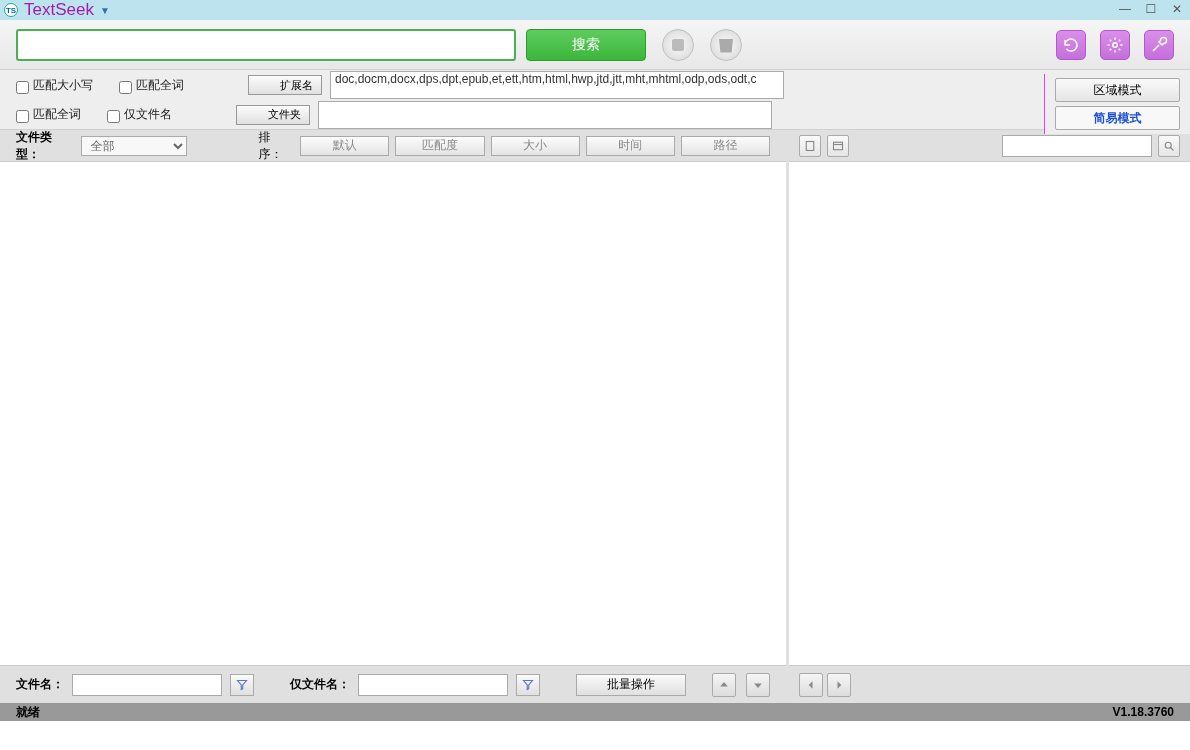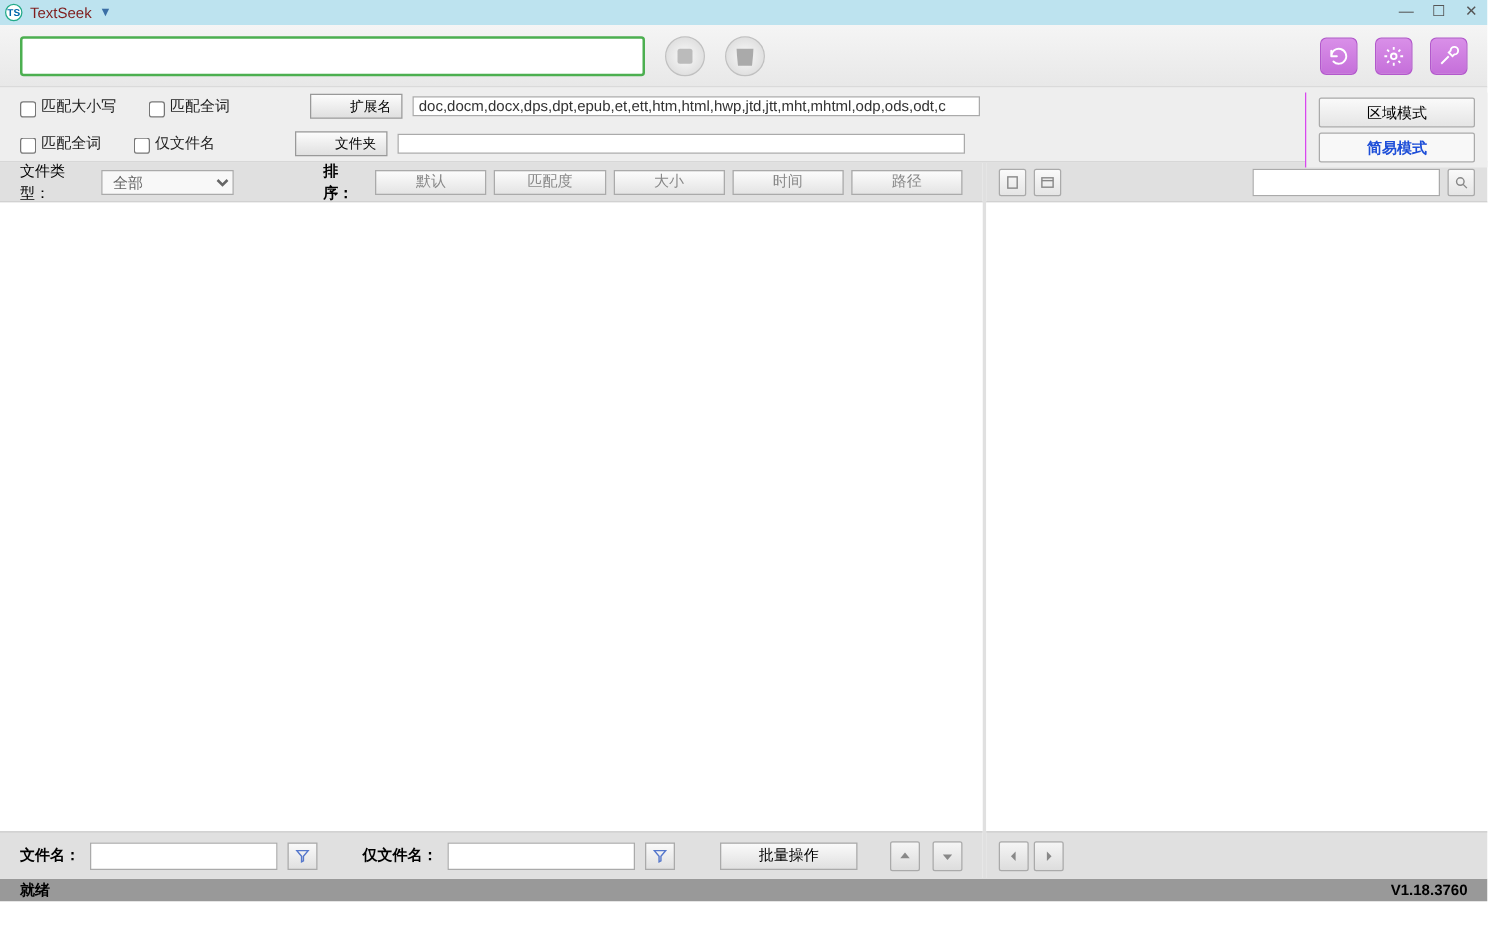--- a/index.html
+++ b/index.html
@@ -1,50 +1,50 @@
 <!DOCTYPE html>
 <html><head>
 <meta charset="utf-8">
 <style>
 * { box-sizing: border-box; margin: 0; padding: 0; }
 body { font-family: "Microsoft YaHei", Arial, sans-serif; font-size: 12px; background: #fff; overflow: hidden; width: 1190px; height: 750px; }
 
 .titlebar { height: 20px; background: #bde3ef; display: flex; align-items: center; padding: 0 4px; position: relative; }
 .titlebar .app-icon { width: 14px; height: 14px; border-radius: 50%; background: #fff; border: 1px solid #2a8; display: flex; align-items: center; justify-content: center; font-size: 8px; font-weight: bold; color: #06a; margin-right: 6px;}
-.titlebar .title { font-size: 12px; color: #7f1d1d; }
+.titlebar .title { font-size: 17px; color: #a21caf; }
 .titlebar .dd { margin-left: 6px; color: #3a6ea5; font-size: 10px;}
 .titlebar .wincontrols { position: absolute; right: 6px; top: 2px; display: flex; gap: 12px; color: #555;}
 .titlebar .wincontrols div { width: 14px; height: 14px; display:flex;align-items:center;justify-content:center; cursor:pointer;}
 
 .topbar { height: 50px; background: linear-gradient(#f5f5f5,#e8e8e8); border-bottom: 1px solid #d0d0d0; display: flex; align-items: center; padding: 0 16px; gap: 10px; }
 .search-input { width: 500px; height: 32px; border: 2px solid #4caf50; border-radius: 3px; padding: 0 8px; font-size: 13px; outline: none; }
 .search-btn { width: 120px; height: 32px; background: linear-gradient(#5ecb5e,#3bb73b); border: 1px solid #2d9b2d; border-radius: 4px; color: #fff; font-size: 14px; cursor: pointer;}
 .round-btn { width: 32px; height: 32px; border-radius: 50%; background: radial-gradient(#fafafa,#d5d5d5); border: 1px solid #c0c0c0; display:flex;align-items:center;justify-content:center; cursor:pointer; margin-left: 6px;}
 .round-btn .inner-stop { width: 12px; height: 12px; background: #bbb; border-radius:2px;}
 .round-btn .inner-trash { width: 14px; height: 16px; background: #aaa; clip-path: polygon(0 15%,100% 15%,90% 100%,10% 100%);}
 .topbar .spacer { flex: 1; }
 .pink-btn { width: 30px; height: 30px; background: linear-gradient(#d98fe8,#c56fda); border:1px solid #b358cc; border-radius: 5px; display:flex;align-items:center;justify-content:center; cursor:pointer; margin-left:4px;}
 .pink-btn svg { width: 18px; height: 18px; }
 
 .optrow { height: 30px; background: #eeeeee; display: flex; align-items: center; padding: 0 16px; gap: 8px; }
 .checkbox { display: flex; align-items: flex-end; gap: 4px; font-size: 12px; color: #222; margin-right: 18px;}
 .checkbox input { width: 13px; height: 13px;}
 .label-btn { width: 74px; height: 20px; background: linear-gradient(#fcfcfc,#e0e0e0); border:1px solid #999; font-size:11px; display:flex;align-items:center;justify-content:center; cursor:pointer;padding-left:23px;}
-.ext-field { flex:0 0 454px; height: 16px; border:1px solid #aaa; background:#fff; padding:0 4px; font-size:12px; overflow:hidden; white-space:nowrap; color:#333;}
+.ext-field { flex:0 0 454px; height: 28px; border:1px solid #aaa; background:#fff; padding:0 4px; font-size:12px; overflow:hidden; white-space:nowrap; color:#333;}
 .mode-btn { height: 24px; border:1px solid #aaa; background: linear-gradient(#fafafa,#e5e5e5); font-size:12px; display:flex;align-items:center;justify-content:center; margin:4px 10px; cursor:pointer; border-radius:2px;}
 .mode-btn.active { color:#1d4ed8; font-weight:bold; background:#f8f8f8;}
 
 .main { display: flex; height: 573px; }
 .left { flex: 0 0 789px; display:flex; flex-direction:column; border-right:3px solid #e0e0e0;}
 .right { flex: 1; display:flex; flex-direction:column;}
 
 .filterbar { height: 32px; background:#e0e0e0; border-bottom:1px solid #ccc; display:flex; align-items:center; padding:0 16px; gap:6px; font-size:12px;}
-.filterbar .ftypelabel { font-weight:normal;}
+.filterbar .ftypelabel { font-weight:bold;}
 .ftype-select { width: 106px; height: 20px; border:1px solid #aaa; background:#f8f8f8; font-size:12px; padding:0 4px; color:#666;}
-.filterbar .sortlabel { font-weight:bold; margin-left: 66px;}
+.filterbar .sortlabel { font-weight:normal; margin-left: 66px;}
 .sort-btn { width: 90px; height: 20px; border:1px solid #aaa; background: linear-gradient(#fcfcfc,#e4e4e4); font-size:12px; color:#888; cursor:pointer;}
 
 .results { flex:1; background:#fff;}
 
 .right-toolbar { height:32px; background:#e0e0e0; border-bottom:1px solid #ccc; display:flex; align-items:center; padding:0 10px; gap:6px;}
 .tb-icon { width:22px; height:22px; border:1px solid #aaa; background:linear-gradient(#fafafa,#e5e5e5); display:flex;align-items:center;justify-content:center; cursor:pointer; border-radius:2px;}
 .tb-icon svg { width:12px; height:12px; stroke:#888; fill:none; stroke-width:1.5;}
 .right-toolbar .spacer{flex:1;}
 .preview-search { width:150px; height:22px; border:1px solid #aaa; background:#fff; font-size:12px; padding:0 4px;}
 .preview-body{flex:1; background:#fff;}
@@ -78,20 +78,21 @@
   <span class="dd">▼</span>
   <div class="wincontrols">
     <div>—</div>
     <div>☐</div>
     <div>✕</div>
   </div>
 </div>
 
 <div class="topbar">
   <input class="search-input" type="text" placeholder="" style="">
+  <button class="search-btn">搜索</button>
   <div class="round-btn">
       <div class="inner-stop"></div>
     </div>
   <div class="round-btn">
       <div class="inner-trash"></div>
     </div>
   <div class="spacer"></div>
   <div class="pink-btn">
       <svg viewBox="0 0 24 24">
         <path d="M4 12a8 8 0 1 1 2.3 5.6M4 12V6m0 6h6" stroke="#fff" stroke-width="2" fill="none" stroke-linecap="round"></path>

